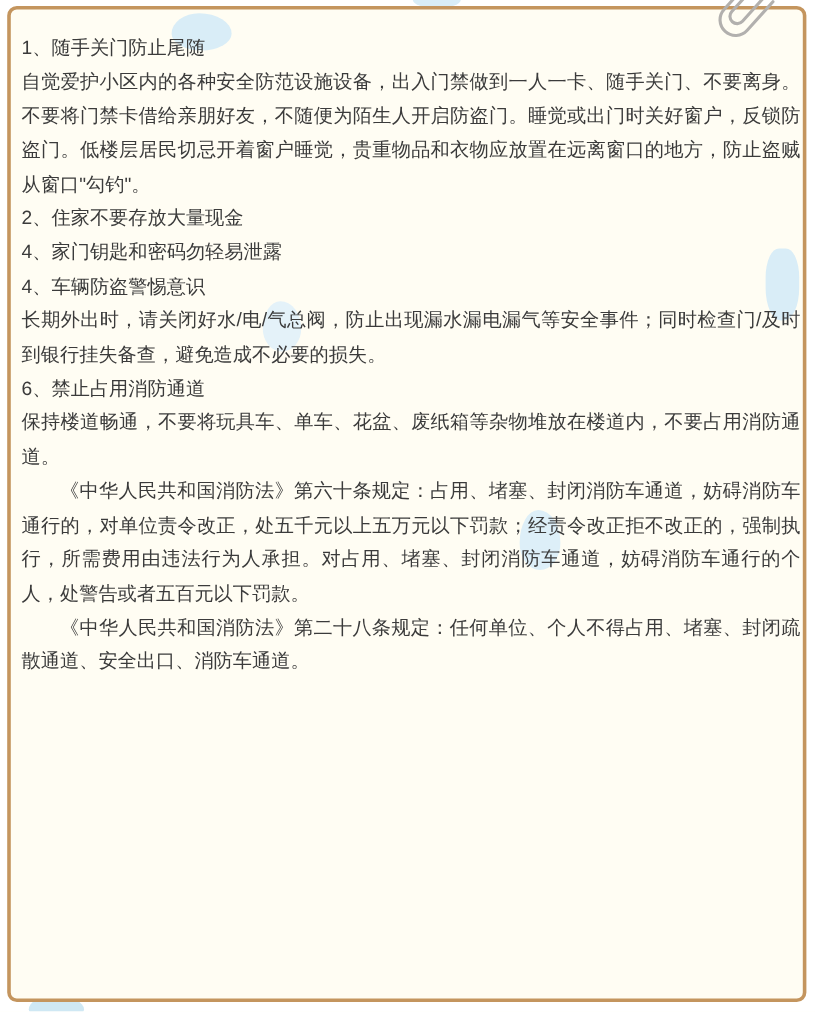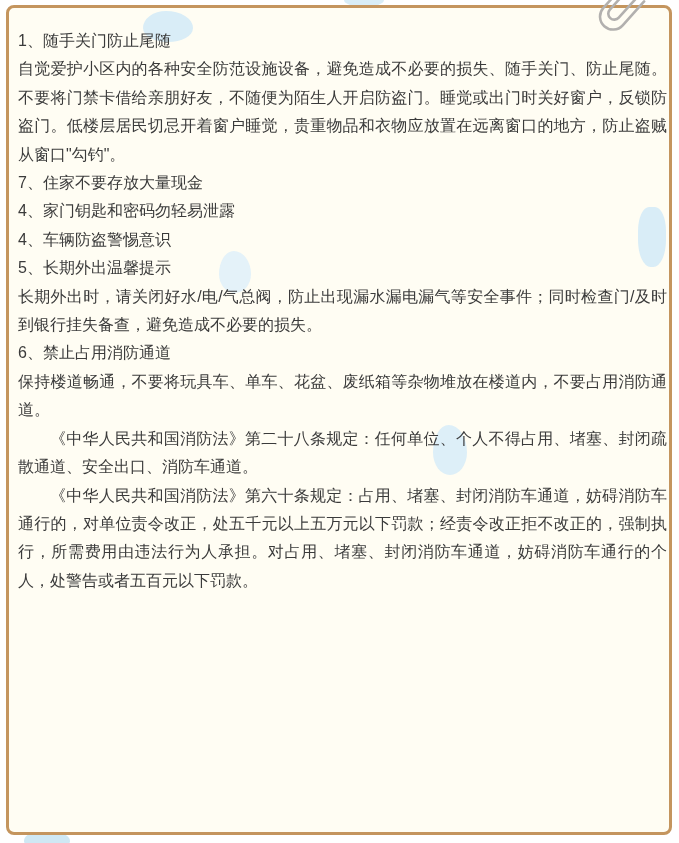--- a/index.html
+++ b/index.html
@@ -65,40 +65,39 @@
 
   <div class="panel">
     <div class="blob blob-a"></div>
     <div class="blob blob-c"></div>
     <div class="blob blob-d"></div>
     <div class="blob blob-e"></div>
 
     <div class="content">
       <section>
         <p>1、随手关门防止尾随</p>
-        <p>自觉爱护小区内的各种安全防范设施设备，避免造成不必要的损失、随手关门、防止尾随。不要将门禁卡借给亲朋好友，不随便为陌生人开启防盗门。睡觉或出门时关好窗户，反锁防盗门。低楼层居民切忌开着窗户睡觉，贵重物品和衣物应放置在远离窗口的地方，防止盗贼从窗口"勾钓"。</p>
+        <p>自觉爱护小区内的各种安全防范设施设备，出入门禁做到一人一卡、随手关门、不要离身。不要将门禁卡借给亲朋好友，不随便为陌生人开启防盗门。睡觉或出门时关好窗户，反锁防盗门。低楼层居民切忌开着窗户睡觉，贵重物品和衣物应放置在远离窗口的地方，防止盗贼从窗口"勾钓"。</p>
       </section>
       <section>
-        <p>7、住家不要存放大量现金</p>
+        <p>2、住家不要存放大量现金</p>
       </section>
       <section>
         <p>4、家门钥匙和密码勿轻易泄露</p>
       </section>
       <section>
         <p>4、车辆防盗警惕意识</p>
       </section>
       <section>
-        <p>5、长期外出温馨提示</p>
         <p>长期外出时，请关闭好水/电/气总阀，防止出现漏水漏电漏气等安全事件；同时检查门/及时到银行挂失备查，避免造成不必要的损失。</p>
       </section>
       <section>
         <p>6、禁止占用消防通道</p>
         <p>保持楼道畅通，不要将玩具车、单车、花盆、废纸箱等杂物堆放在楼道内，不要占用消防通道。</p>
+        <p class="indent">《中华人民共和国消防法》第六十条规定：占用、堵塞、封闭消防车通道，妨碍消防车通行的，对单位责令改正，处五千元以上五万元以下罚款；经责令改正拒不改正的，强制执行，所需费用由违法行为人承担。对占用、堵塞、封闭消防车通道，妨碍消防车通行的个人，处警告或者五百元以下罚款。</p>
         <p class="indent">《中华人民共和国消防法》第二十八条规定：任何单位、个人不得占用、堵塞、封闭疏散通道、安全出口、消防车通道。</p>
-        <p class="indent">《中华人民共和国消防法》第六十条规定：占用、堵塞、封闭消防车通道，妨碍消防车通行的，对单位责令改正，处五千元以上五万元以下罚款；经责令改正拒不改正的，强制执行，所需费用由违法行为人承担。对占用、堵塞、封闭消防车通道，妨碍消防车通行的个人，处警告或者五百元以下罚款。</p>
       </section>
     </div>
   </div>
 
   <svg class="paperclip" width="34" height="72" viewBox="0 0 34 72" aria-hidden="true">
     <path d="M11 20 V49 a6 6 0 0 0 12 0 V14 a9 9 0 0 0 -18 0 v38 a13 13 0 0 0 26 0 V20" fill="none" stroke="#b2b0ae" stroke-width="2.6" stroke-linecap="round"></path>
   </svg>
 
 </div>
 

